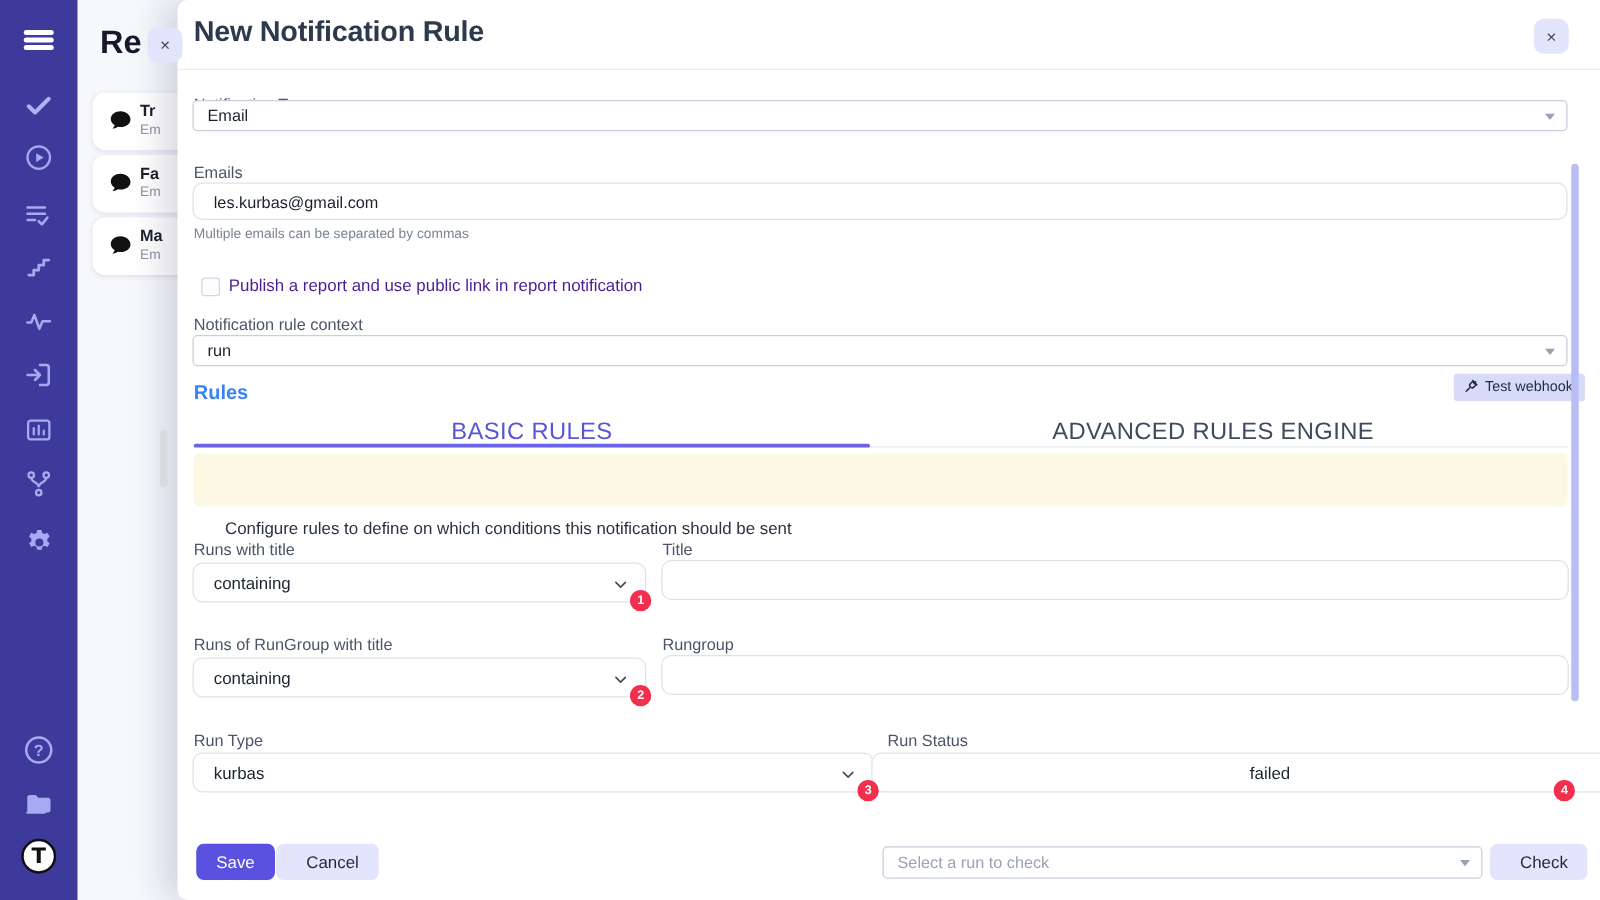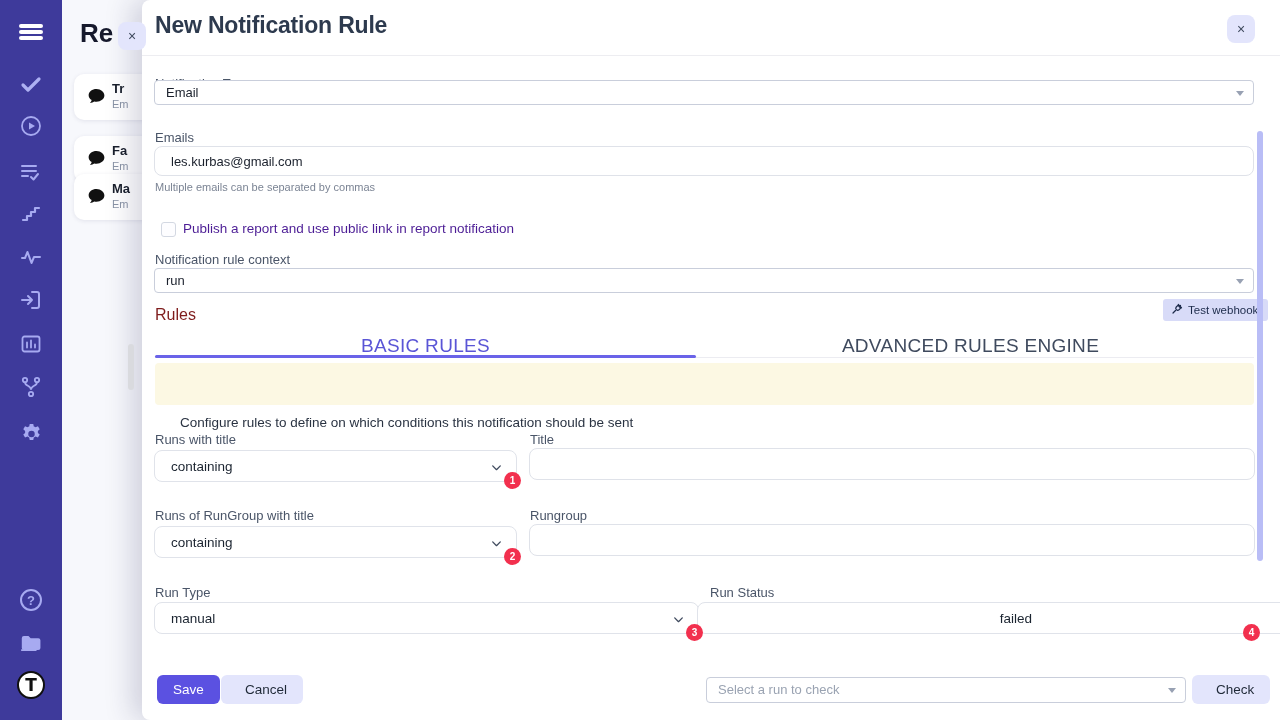--- a/index.html
+++ b/index.html
@@ -53,21 +53,21 @@
   .text-input{position:absolute;background:#fff;border:1px solid #dfe2e9;border-radius:8px;
     font-size:13px;color:#1a202c;padding-left:16px;display:flex;align-items:center;}
   .helper{position:absolute;font-size:11px;color:#7b8494;}
 
   .checkbox{position:absolute;left:19px;top:222px;width:15px;height:15px;border:1px solid #d3d8e2;border-radius:3px;background:#fdfdff;cursor:pointer;}
   .checkbox-label{position:absolute;left:41px;top:221px;font-size:13.5px;color:#4c1d95;}
 
   .test-webhook{position:absolute;left:1021px;top:299px;height:22px;background:#d8dbf8;border:none;border-radius:3px;
     display:flex;align-items:center;gap:5px;padding:0 10px 0 8px;font-size:11.5px;color:#1c2a4a;cursor:pointer;font-family:inherit;}
 
-  .rules-heading{position:absolute;left:13px;top:306px;font-size:16px;font-weight:400;color:#7f1d1d;}
+  .rules-heading{position:absolute;left:13px;top:306px;font-size:16px;font-weight:700;color:#3b82f6;}
   .tab{position:absolute;top:335px;width:541px;text-align:center;font-size:19px;letter-spacing:.3px;cursor:pointer;}
   .tab-active{color:var(--tab-active);}
   .tab-inactive{color:#3f4a5e;}
   .tabs-baseline{position:absolute;left:13px;top:357px;width:1099px;height:1px;background:#ececf1;}
   .tab-underline{position:absolute;left:13px;top:355px;width:541px;height:3px;background:#6a63e8;border-radius:2px;}
 
   .info-box{position:absolute;left:13px;top:363px;width:1099px;height:42px;background:var(--info-bg);border-radius:4px;}
   .info-box span{position:absolute;left:25px;top:13px;font-size:13.5px;color:#2a3342;margin-top:39px;}
 
   .rule-select{position:absolute;height:32px;background:#fff;border:1px solid #e0e3ea;border-radius:8px;
@@ -180,21 +180,21 @@
   <div class="bg-card" style="top:74px;">
     <span class="bubble">
       <svg width="21" height="21" viewBox="0 0 24 24" fill="#111">
           <path d="M12 3.5c-5 0-9 3.1-9 7 0 2.3 1.4 4.3 3.5 5.6-.2 1.1-.9 2.3-2 3.2 2-.1 3.8-.9 4.9-1.7.8.2 1.7.3 2.6.3 5 0 9-3.1 9-7s-4-7.4-9-7.4z"></path>
         </svg>
     </span>
     <span class="bc-title">Tr</span>
     <span class="bc-sub">Em</span>
   </div>
 
-  <div class="bg-card" style="top:136px;">
+  <div class="bg-card" style="top:124px;">
     <span class="bubble">
       <svg width="21" height="21" viewBox="0 0 24 24" fill="#111">
           <path d="M12 3.5c-5 0-9 3.1-9 7 0 2.3 1.4 4.3 3.5 5.6-.2 1.1-.9 2.3-2 3.2 2-.1 3.8-.9 4.9-1.7.8.2 1.7.3 2.6.3 5 0 9-3.1 9-7s-4-7.4-9-7.4z"></path>
         </svg>
     </span>
     <span class="bc-title">Fa</span>
     <span class="bc-sub">Em</span>
   </div>
 
   <div class="bg-card" style="top:174px;">
@@ -277,21 +277,21 @@
         </svg>
     </div>
     <div class="badge" style="left:362px;top:548px;">2</div>
     <label class="f-label" style="left:388px;top:508px;">Rungroup</label>
     <div class="text-input" style="left:387px;top:524px;width:726px;height:32px;">
       <span></span>
     </div>
 
     <label class="f-label" style="left:13px;top:585px;">Run Type</label>
     <div class="rule-select" style="left:12px;top:602px;width:545px;">
-      <span>manual</span>
+      <span>kurbas</span>
       <svg width="13" height="13" viewBox="0 0 24 24" fill="none" stroke="#3f4a5e" stroke-width="2.4" stroke-linecap="round" stroke-linejoin="round">
           <path d="M5 9l7 7 7-7"></path>
         </svg>
     </div>
     <div class="badge" style="left:544px;top:624px;">3</div>
     <label class="f-label" style="left:568px;top:585px;">Run Status</label>
     <div class="rule-select" style="left:555px;top:602px;width:622px;justify-content:center;">
       <span>failed</span>
       <svg width="13" height="13" viewBox="0 0 24 24" fill="none" stroke="#3f4a5e" stroke-width="2.4" stroke-linecap="round" stroke-linejoin="round">
           <path d="M5 9l7 7 7-7"></path>

